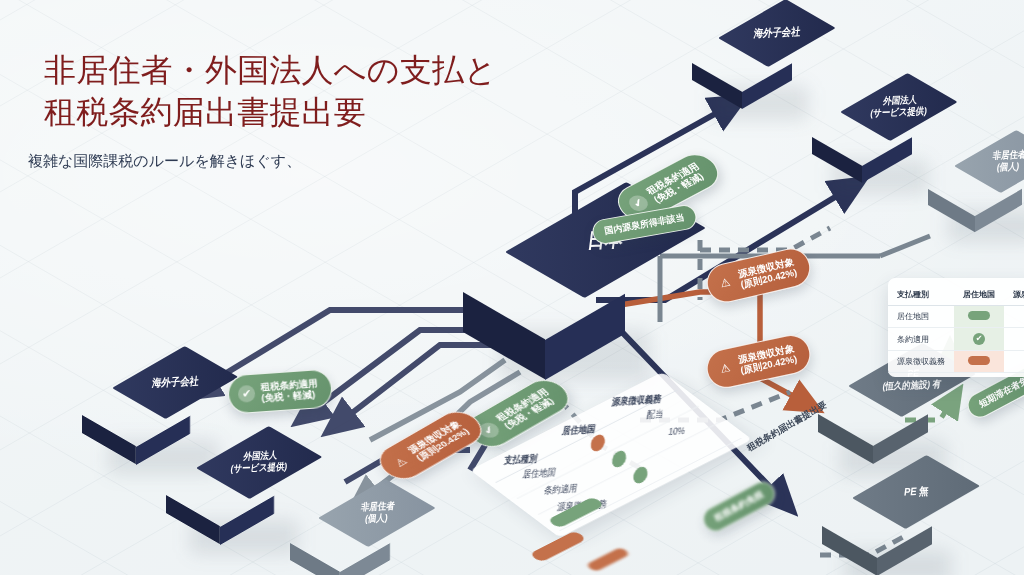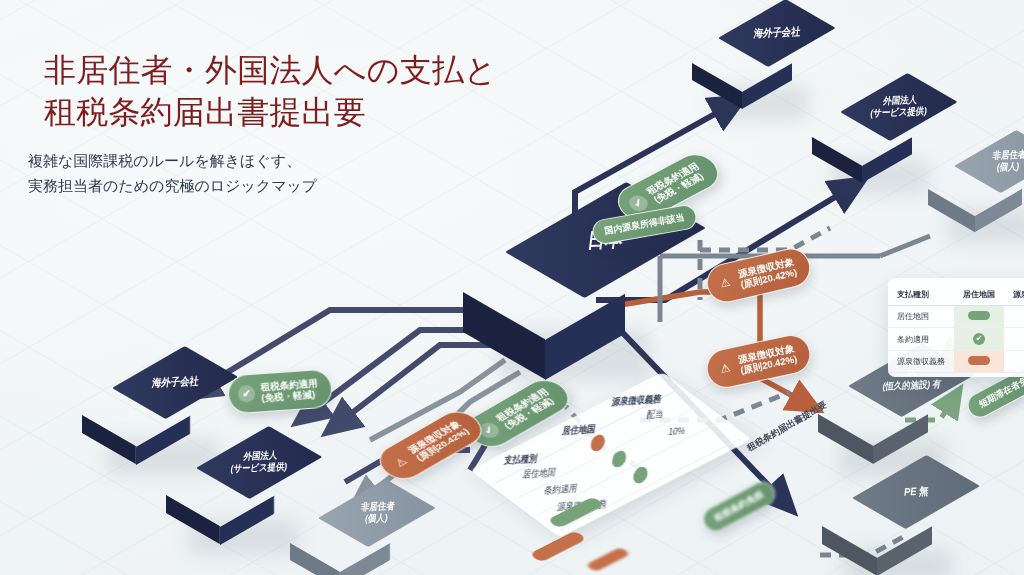--- a/index.html
+++ b/index.html
@@ -432,17 +432,16 @@
   <div class="blur-soft" style="position:absolute;left:532px;top:540px;width:52px;height:13px;border-radius:999px;background:#c4714b;transform:rotate(-27deg) skewX(26deg);z-index:17;"></div>
   <div class="blur-more" style="position:absolute;left:588px;top:554px;width:40px;height:11px;border-radius:999px;background:#c4714b;transform:rotate(-27deg) skewX(26deg);z-index:17;"></div>
 
   <div class="headline">
     <h1>
       <span class="ln">非居住者・外国法人への支払と</span>
       <span class="ln">租税条約届出書提出要</span>
     </h1>
     <p>
       <span class="ln">複雑な国際課税のルールを解きほぐす、</span>
-      <span class="ln">実務担当者のための究極のロジックマップ</span>
     </p>
   </div>
 
 </div>
 
 </body></html>

